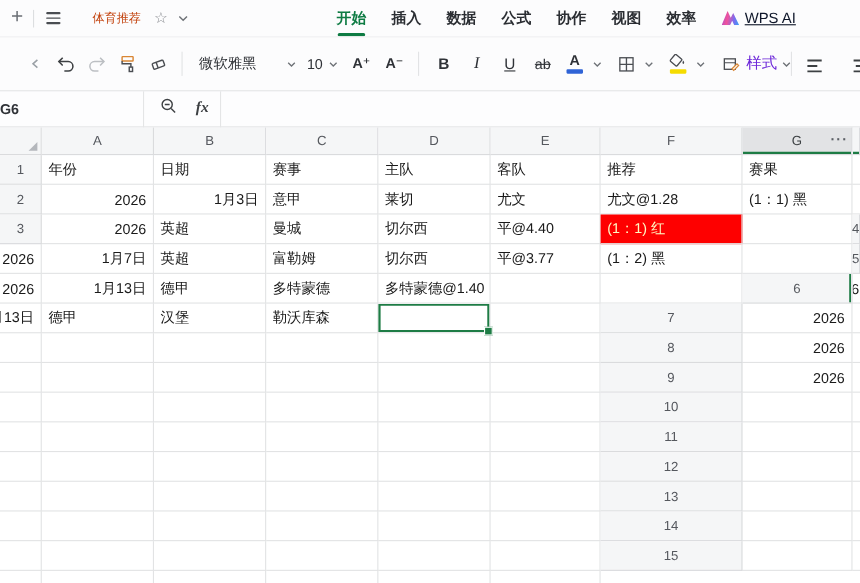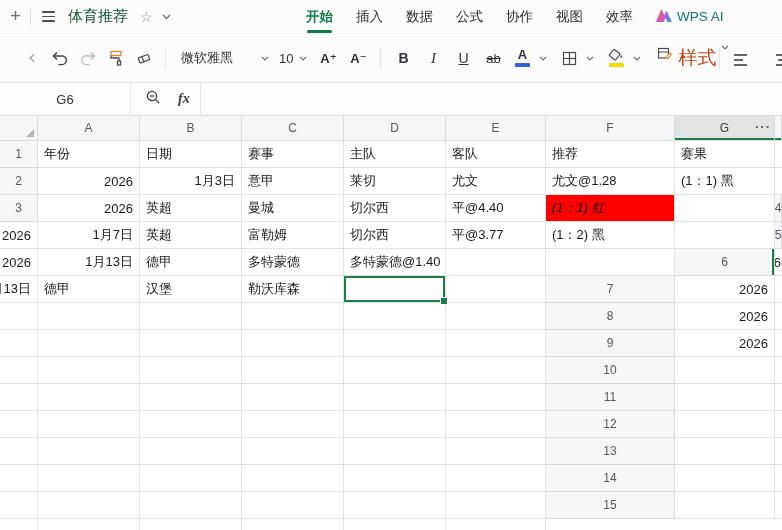--- a/index.html
+++ b/index.html
@@ -11,27 +11,27 @@
   }
   .app{position:relative;width:782px;height:530px;background:#fcfcfd;}
 
   
   .tabbar{position:relative;height:33px;display:flex;align-items:center;padding-left:10px;box-sizing:border-box;}
   .tb-left{display:flex;align-items:center;gap:9px;}
   .plus{font-size:19px;color:#6b6f75;font-weight:400;line-height:1;margin-top:-2px;cursor:default;}
   .vdiv-sm{width:1px;height:16px;background:#dcdee0;}
   .hamb{display:inline-flex;flex-direction:column;gap:3px;padding:2px;}
   .hamb i{display:block;width:13px;height:1.6px;background:#4a4d52;border-radius:1px;}
-  .doc-title{font-size:15px;color:#14532d;margin-left:2px;}
+  .doc-title{font-size:11px;color:#c2410c;margin-left:18px;}
   .star{font-size:14px;color:#84878c;margin-left:3px;}
   .menu-tabs{position:absolute;left:306px;top:0;height:33px;display:flex;align-items:center;}
-  .mtab{font-size:13.5px;color:#2b2e33;margin-right:23px;position:relative;cursor:default;white-space:nowrap;}
+  .mtab{font-size:13.5px;color:#2b2e33;margin-right:23px;position:relative;cursor:default;white-space:nowrap;font-weight:bold;}
   .mtab.active{color:var(--tabgreen);font-weight:700;}
   .mtab.active::after{content:'';position:absolute;left:1px;right:1px;bottom:-7px;height:3px;background:var(--tabgreen);border-radius:2px;}
-  .wps-ai{display:flex;align-items:flex-start;gap:5px;font-size:13.5px;color:#0f766e;}
+  .wps-ai{display:flex;align-items:center;gap:5px;font-size:13.5px;color:#0f172a;text-decoration:underline;}
   .ai-logo{width:16px;height:13px;background:linear-gradient(100deg,#a84bd0 0%,#f0539b 35%,#7a6cf0 70%,#37a3f5 100%);
     clip-path:polygon(0% 100%,34% 0%,52% 48%,66% 14%,100% 100%,72% 100%,60% 68%,48% 100%);}
 
   
   .toolbar{position:relative;height:50px;border-top:1px solid #f0f0f1;border-bottom:1px solid #e4e5e6;
     display:flex;align-items:center;box-sizing:border-box;padding-left:18px;color:#3d4043;}
   .tbtn{display:inline-flex;align-items:center;justify-content:center;height:30px;min-width:28px;border-radius:3px;}
   .tbtn svg{display:block;}
   .disabled{color:#bcbfc3;}
   .vdiv{width:1px;height:22px;background:#e2e3e5;margin:0 7px;}
@@ -40,46 +40,46 @@
   .chev{color:#6e7277;}
   .glyphbtn{font-size:14px;color:#2f3237;width:30px;}
   .b{font-weight:700;}
   .i{font-family:"Liberation Serif","DejaVu Serif",serif;font-style:italic;font-size:15px;}
   .u{text-decoration:underline;}
   .ab{text-decoration:line-through;font-size:13px;}
   .stack{display:inline-flex;flex-direction:column;align-items:center;gap:2px;width:26px;}
   .stack .letterA{font-size:13px;font-weight:700;line-height:12px;color:#2f3237;}
   .cbar{width:15px;height:3.5px;border-radius:1px;}
   .combo{display:inline-flex;align-items:center;gap:3px;}
-  .styles{display:inline-flex;align-items:flex-start;gap:5px;font-size:19px;color:#c2410c;}
+  .styles{display:inline-flex;align-items:center;gap:5px;font-size:14px;color:#6d28d9;}
   .aligns{position:absolute;left:726px;top:10px;display:flex;gap:14px;}
   .supbtn{font-size:13px;font-weight:600;color:#2f3237;width:30px;letter-spacing:0;}
 
   
   .fbar{height:33px;display:flex;align-items:center;background:#fdfdfe;border-bottom:1px solid #dadbdc;box-sizing:border-box;}
-  .namebox{width:130px;text-align:center;font-size:13px;color:#2f3237;}
+  .namebox{width:130px;text-align:left;font-size:13px;color:#2f3237;font-weight:bold;}
   .fdiv{width:1px;height:33px;background:#e4e5e6;}
   .fx{font-family:"Liberation Serif","DejaVu Serif",serif;font-style:italic;font-weight:700;font-size:14px;color:#3d4043;margin:0 10px;}
   .searchico{margin:0 6px 0 14px;color:#3d4043;}
   .formula-input{flex:1;height:100%;}
 
   
   .grid{display:grid;background:#fff;}
   .colhead,.rowhead,.corner{background:#f5f6f7;color:#55585e;font-size:12px;display:flex;align-items:center;justify-content:center;
     border-right:1px solid #dadbdd;border-bottom:1px solid #dadbdd;box-sizing:border-box;position:relative;}
   .colhead.selcol{background:#e2e3e5;color:#3c4043;box-shadow:inset 0 -2px 0 var(--green);}
   .colhead.sliver{box-shadow:inset 0 -2px 0 var(--green);}
   .rowhead.selrow{box-shadow:inset -2px 0 0 var(--green);}
   .corner{justify-content:flex-end;align-items:flex-end;}
   .corner .tri{width:0;height:0;border-left:8px solid transparent;border-bottom:8px solid #b4b7bc;margin:0 3px 3px 0;}
   .more{position:absolute;right:3px;top:50%;transform:translateY(-58%);color:#5a5e64;font-weight:700;letter-spacing:1px;font-size:13px;}
   .cell{border-right:1px solid #e2e3e4;border-bottom:1px solid #e2e3e4;box-sizing:border-box;
     font-size:13px;color:#1a1a1a;display:flex;align-items:center;padding:0 6px;white-space:nowrap;overflow:hidden;}
   .cell.num{justify-content:flex-end;}
-  .cell.red{background:var(--red);color:#0f172a;font-style:italic;}
+  .cell.red{background:var(--red);color:#fef9c3;}
   .cell.sel{position:relative;box-shadow:inset 0 0 0 2px var(--green);overflow:visible;}
   .handle{position:absolute;right:-3px;bottom:-3px;width:6px;height:6px;background:var(--green);border:1px solid #fff;box-sizing:content-box;z-index:3;}
 </style>
 </head>
 <body style="--green: #1E7C45; --tabgreen: #0E7B43; --red: #FE0000; --fontblue: #2F63D6; --fillyellow: #F5DC00;">
 
 <div class="app">
 
   <div class="tabbar">
     <div class="tb-left">

